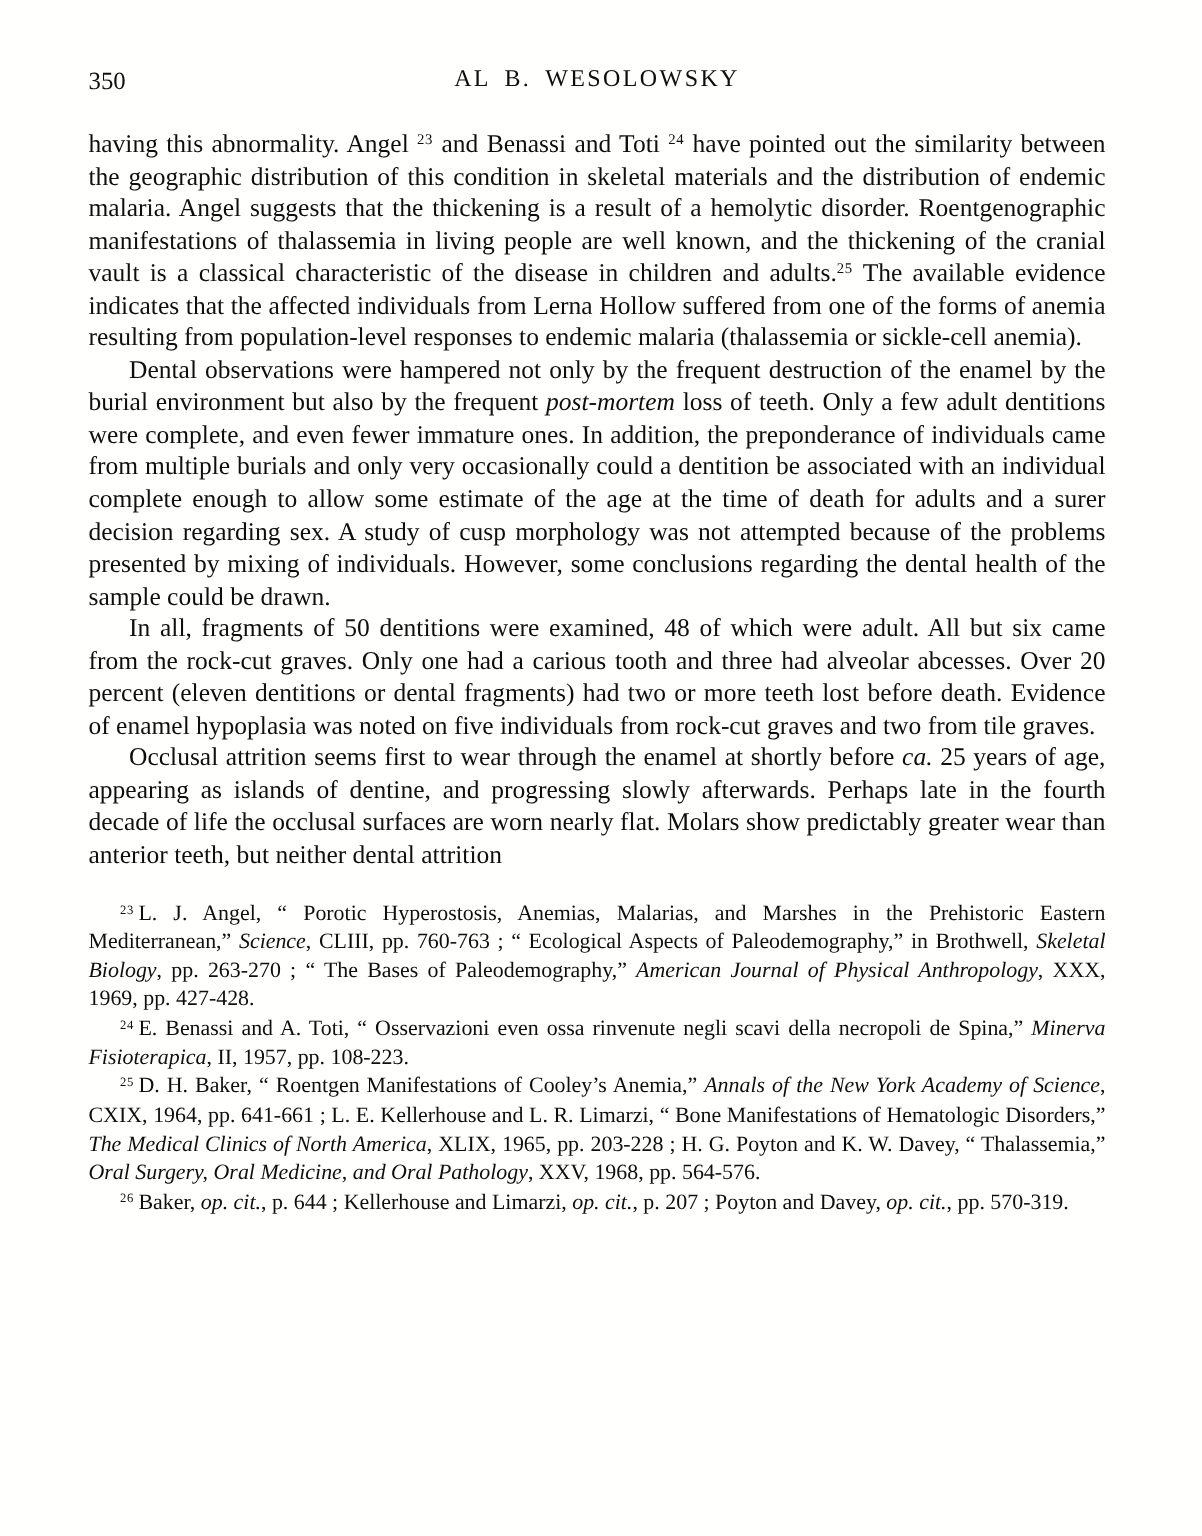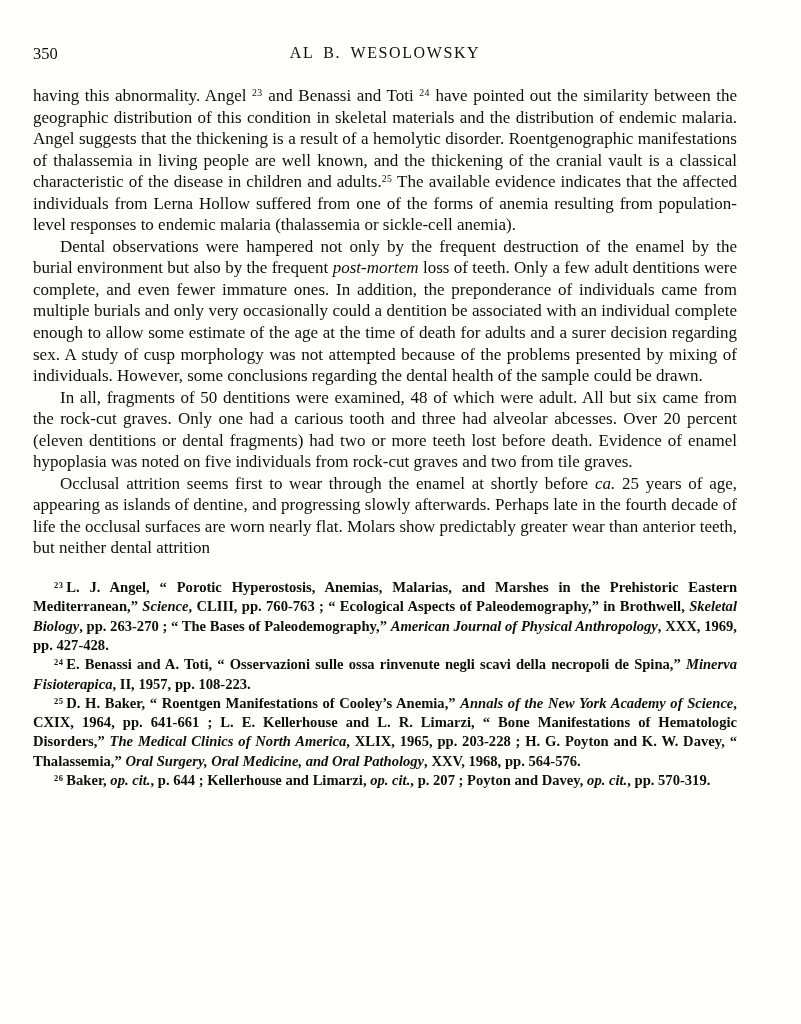--- a/index.html
+++ b/index.html
@@ -5,21 +5,21 @@
   html, body {
     margin: 0;
     padding: 0;
     background: #ffffff;
   }
   .page {
     position: relative;
     box-sizing: border-box;
     width: 801px;
     height: 1024px;
-    padding: 44px 64px 0 33px;
+    padding: 44px 64px 0 59px;
     background: #fffffe;
     color: #0e0e0e;
     font-family: "Liberation Serif", "DejaVu Serif", serif;
     overflow: hidden;
   }
   .running-header {
     position: relative;
     height: 22px;
     margin-bottom: 19px;
   }
@@ -61,21 +61,20 @@
   }
   .footnotes {
     margin-top: 19px;
     font-size: 14.6px;
     line-height: 19.3px;
     text-align: justify;
   }
   .footnote {
     margin: 0;
     text-indent: 21px;
-    font-weight: bold;
   }
   .footnote sup {
     margin-right: 3px;
   }
 </style>
 </head>
 <body>
 
 <div class="page">
   <div class="running-header">
@@ -83,17 +82,17 @@
     <span class="running-head">AL B. WESOLOWSKY</span>
   </div>
   <div class="body-text">
       <p class="para"><span>having this abnormality.  Angel </span><sup>23</sup><span> and Benassi and Toti </span><sup>24</sup><span> have pointed out the similarity between the geographic distribution of this condition in skeletal materials and the distribution of endemic malaria.  Angel suggests that the thickening is a result of a hemolytic disorder.  Roentgenographic manifestations of thalassemia in living people are well known, and the thickening of the cranial vault is a classical characteristic of the disease in children and adults.</span><sup>25</sup><span>  The available evidence indicates that the affected individuals from Lerna Hollow suffered from one of the forms of anemia resulting from population-level responses to endemic malaria (thalassemia or sickle-cell anemia).</span></p>
       <p class="para indent"><span>Dental observations were hampered not only by the frequent destruction of the enamel by the burial environment but also by the frequent </span><em>post-mortem</em><span> loss of teeth.  Only a few adult dentitions were complete, and even fewer immature ones.  In addition, the preponderance of individuals came from multiple burials and only very occasionally could a dentition be associated with an individual complete enough to allow some estimate of the age at the time of death for adults and a surer decision regarding sex.  A study of cusp morphology was not attempted because of the problems presented by mixing of individuals.  However, some conclusions regarding the dental health of the sample could be drawn.</span></p>
       <p class="para indent"><span>In all, fragments of 50 dentitions were examined, 48 of which were adult.  All but six came from the rock-cut graves.  Only one had a carious tooth and three had alveolar abcesses.  Over 20 percent (eleven dentitions or dental fragments) had two or more teeth lost before death.  Evidence of enamel hypoplasia was noted on five individuals from rock-cut graves and two from tile graves.</span></p>
       <p class="para indent"><span>Occlusal attrition seems first to wear through the enamel at shortly before </span><em>ca.</em><span> 25 years of age, appearing as islands of dentine, and progressing slowly afterwards.  Perhaps late in the fourth decade of life the occlusal surfaces are worn nearly flat.  Molars show predictably greater wear than anterior teeth, but neither dental attrition</span></p>
     </div>
   <div class="footnotes">
       <p class="footnote"><sup>23</sup><span>L. J. Angel, “ Porotic Hyperostosis, Anemias, Malarias, and Marshes in the Prehistoric Eastern Mediterranean,” </span><em>Science</em><span>, CLIII, pp. 760-763 ; “ Ecological Aspects of Paleodemography,” in Brothwell, </span><em>Skeletal Biology</em><span>, pp. 263-270 ; “ The Bases of Paleodemography,” </span><em>American Journal of Physical Anthropology</em><span>, XXX, 1969, pp. 427-428.</span></p>
-      <p class="footnote"><sup>24</sup><span>E. Benassi and A. Toti, “ Osservazioni sulle ossa rinvenute negli scavi della necropoli de Spina,” </span><em>Minerva Fisioterapica</em><span>, II, 1957, pp. 108-223.</span></p>
+      <p class="footnote"><sup>24</sup><span>E. Benassi and A. Toti, “ Osservazioni even ossa rinvenute negli scavi della necropoli de Spina,” </span><em>Minerva Fisioterapica</em><span>, II, 1957, pp. 108-223.</span></p>
       <p class="footnote"><sup>25</sup><span>D. H. Baker, “ Roentgen Manifestations of Cooley’s Anemia,” </span><em>Annals of the New York Academy of Science</em><span>, CXIX, 1964, pp. 641-661 ; L. E. Kellerhouse and L. R. Limarzi, “ Bone Manifestations of Hematologic Disorders,” </span><em>The Medical Clinics of North America</em><span>, XLIX, 1965, pp. 203-228 ; H. G. Poyton and K. W. Davey, “ Thalassemia,” </span><em>Oral Surgery, Oral Medicine, and Oral Pathology</em><span>, XXV, 1968, pp. 564-576.</span></p>
       <p class="footnote"><sup>26</sup><span>Baker, </span><em>op. cit.</em><span>, p. 644 ; Kellerhouse and Limarzi, </span><em>op. cit.</em><span>, p. 207 ; Poyton and Davey, </span><em>op. cit.</em><span>, pp. 570-319.</span></p>
     </div>
 </div>
 
 </body></html>

